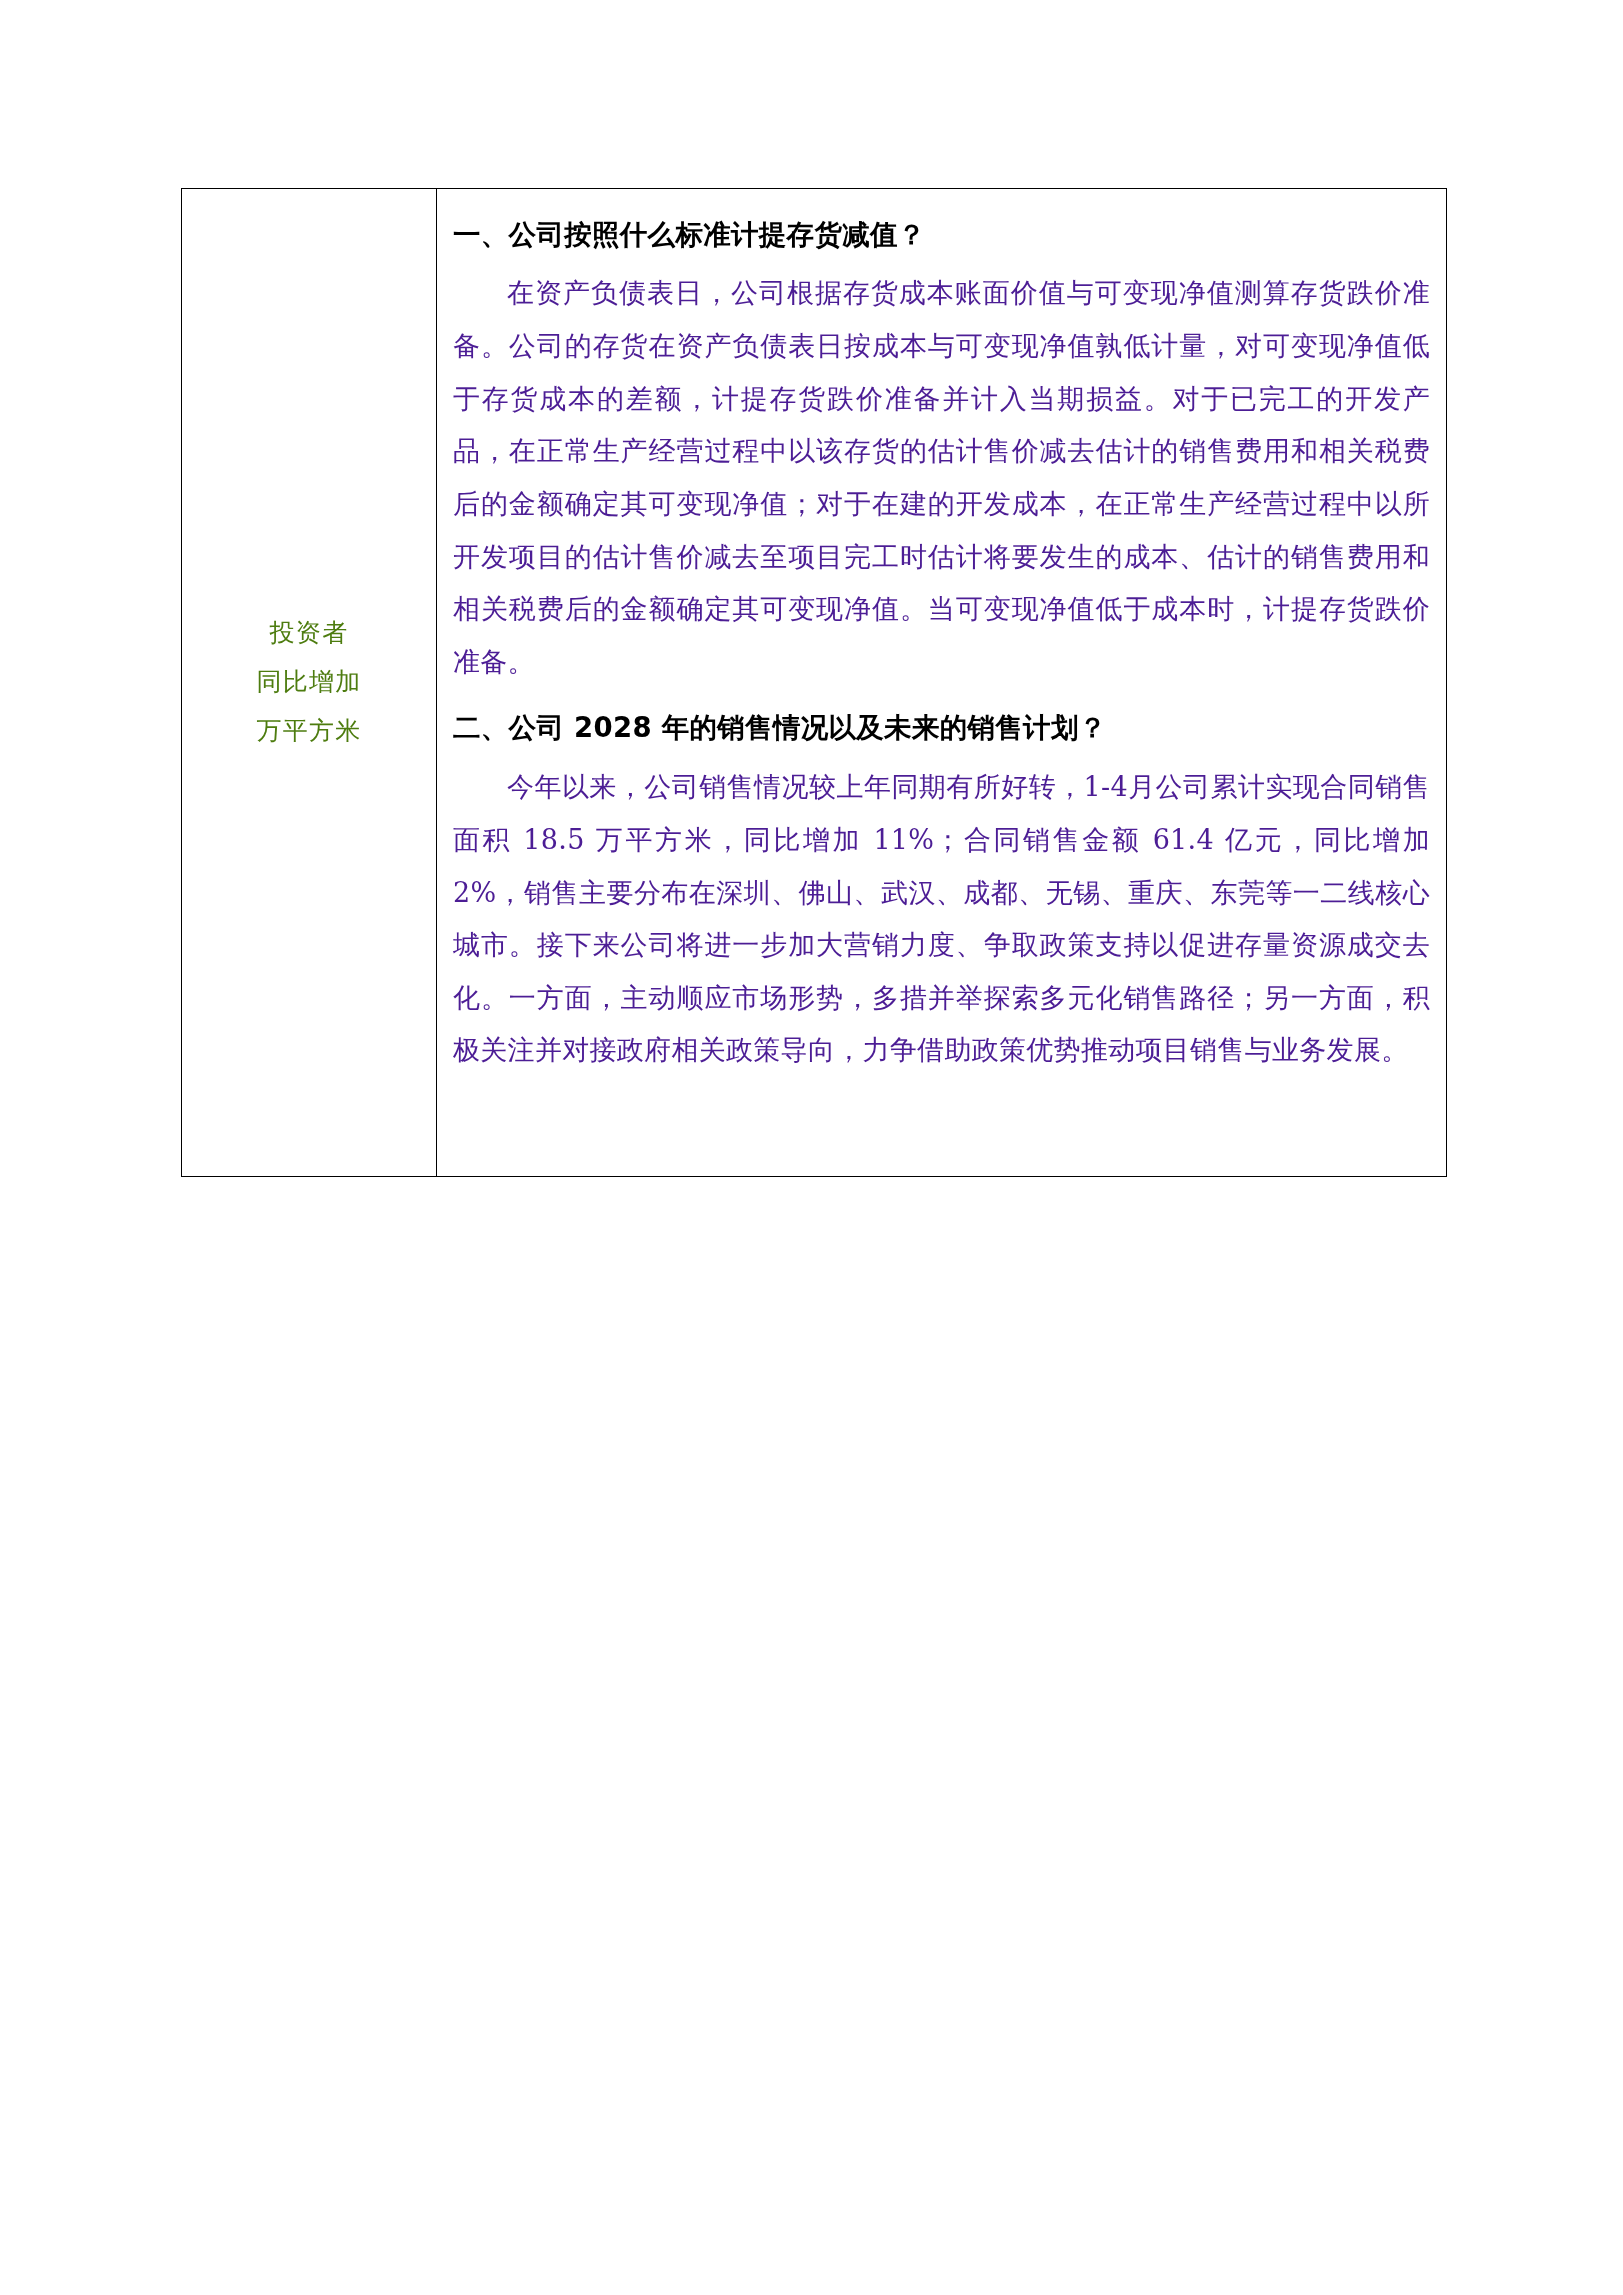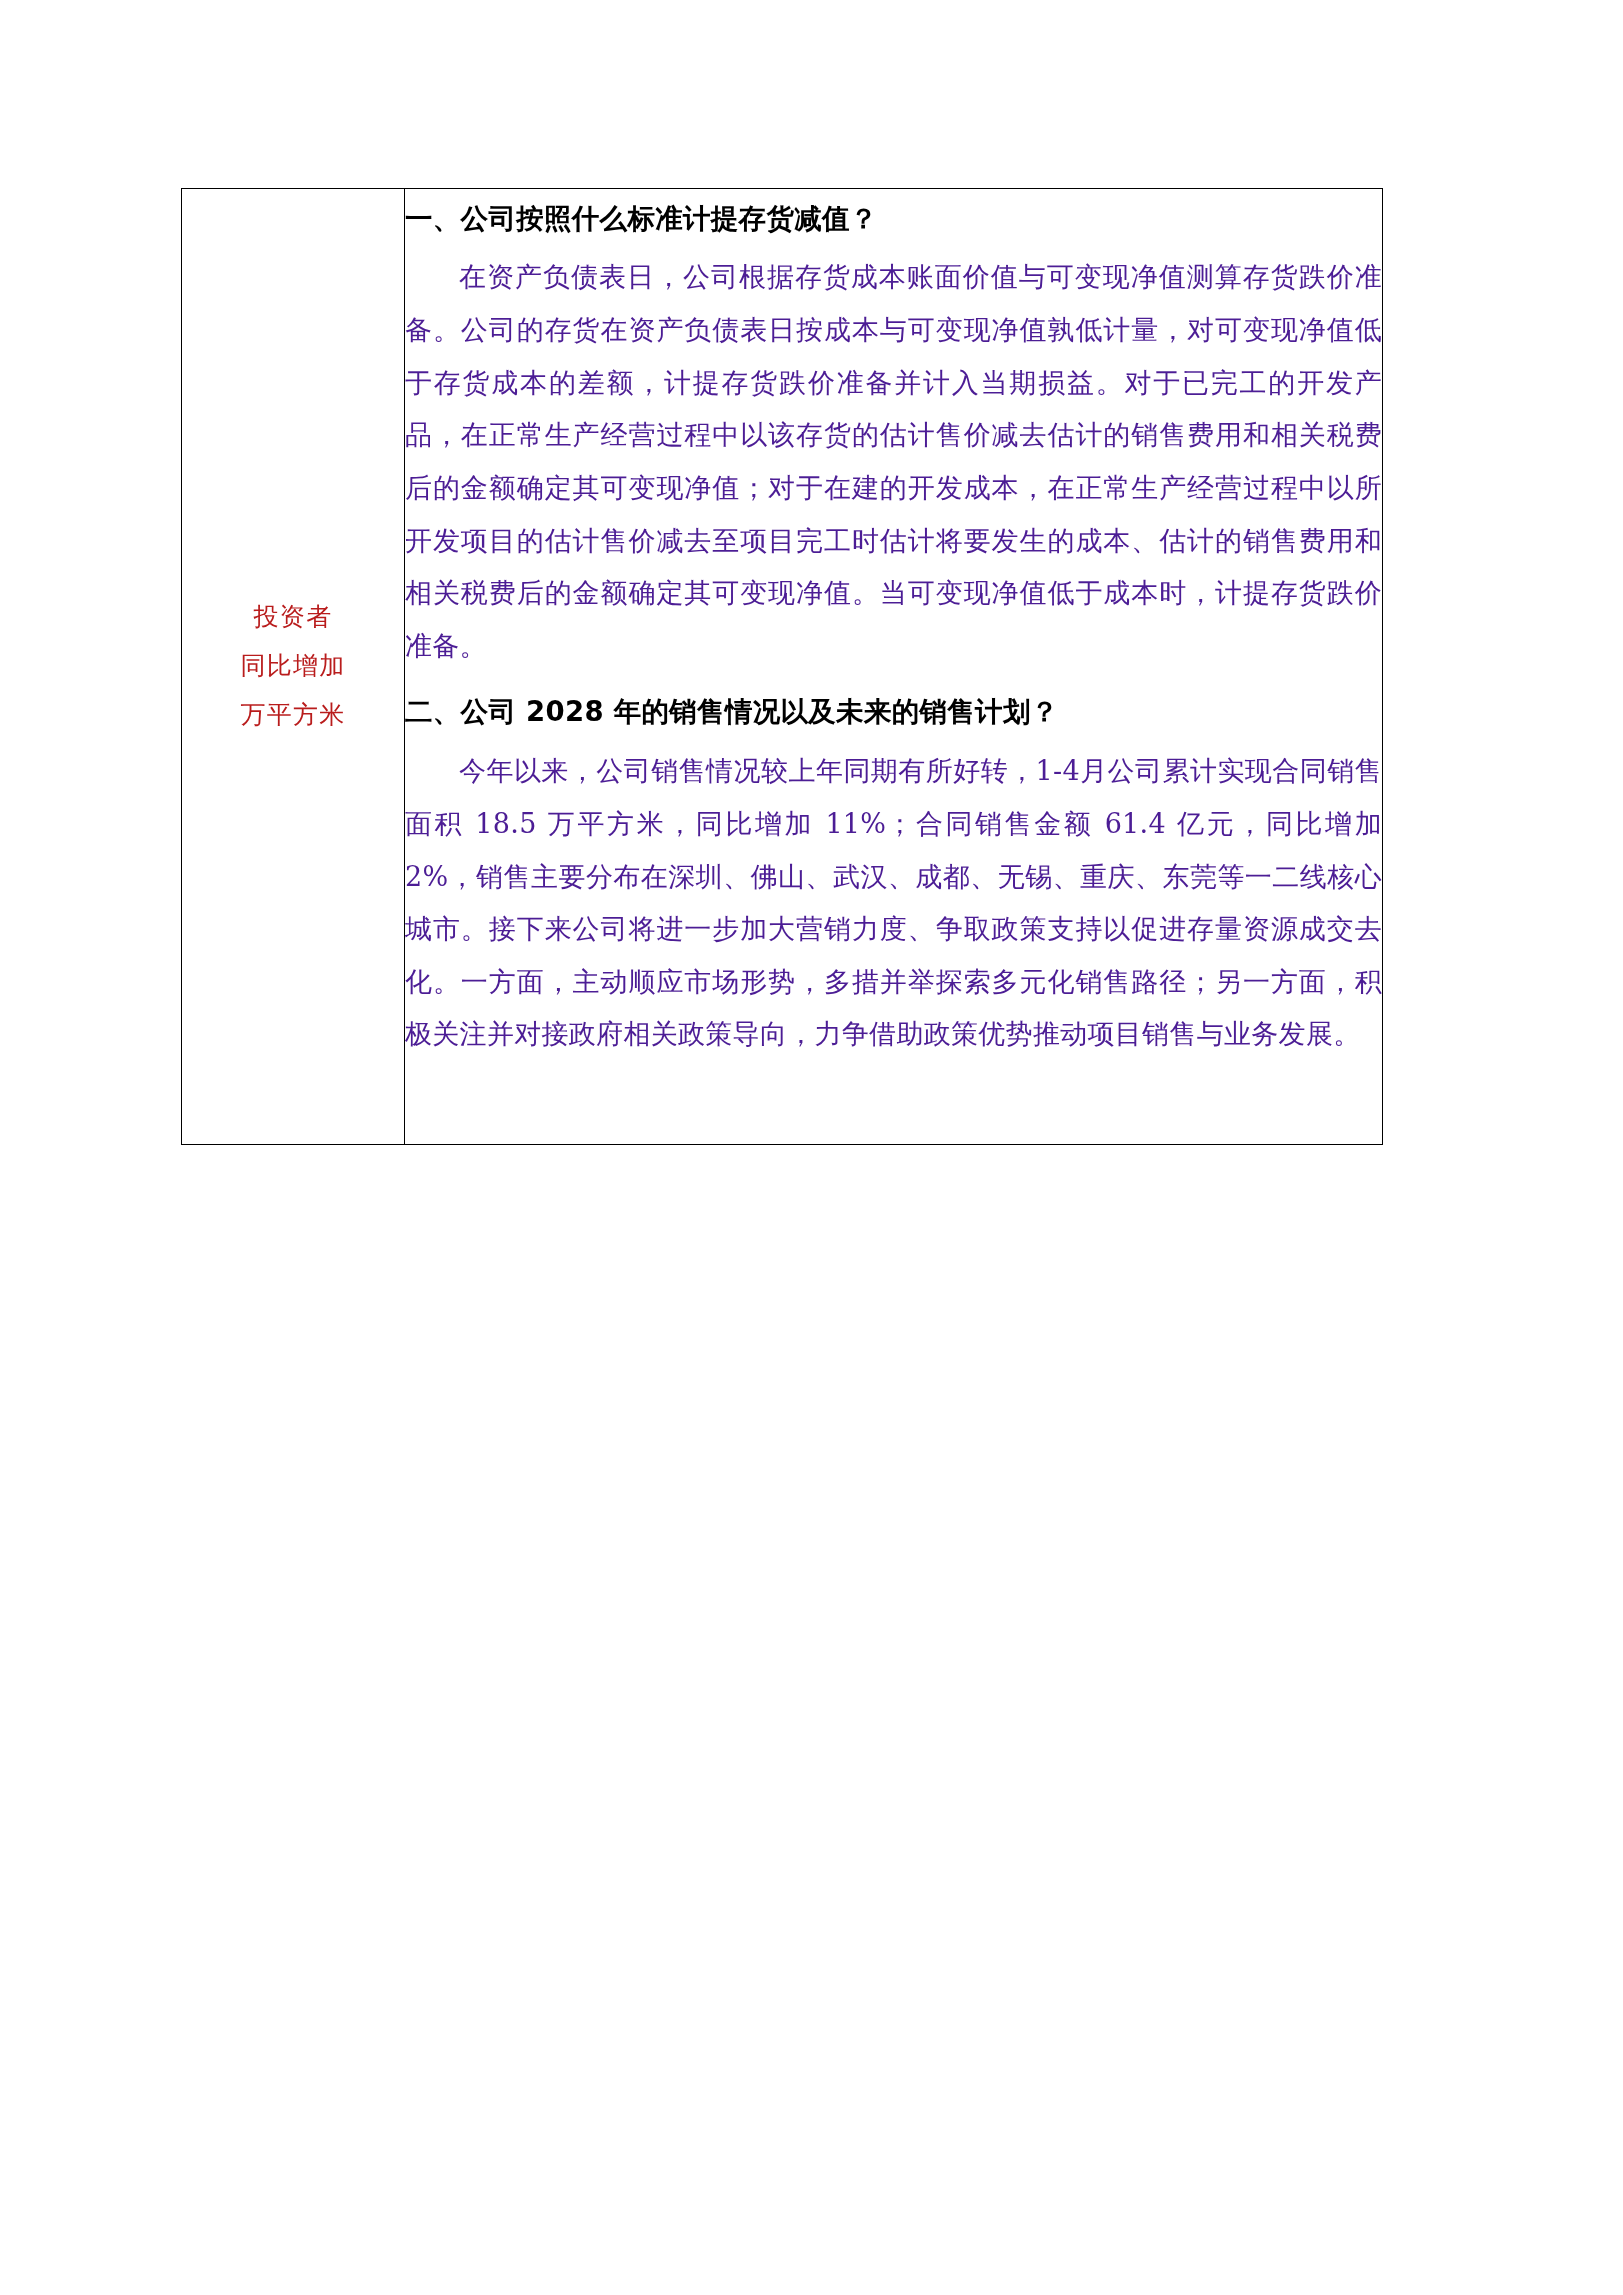--- a/index.html
+++ b/index.html
@@ -26,32 +26,32 @@
     position: absolute;
     left: 181px;
     top: 188px;
     width: 1199px;
     border-collapse: collapse;
     table-layout: fixed;
   }
   .doc-table td {
     border: 1.3px solid #000000;
     vertical-align: top;
-    padding: 0;
+    padding: 16px;
   }
   .label-cell {
     width: 222px;
     vertical-align: middle !important;
     text-align: center;
   }
   .label-inner {
     font-size: 25px;
     line-height: 1.95;
     letter-spacing: 1.3px;
-    color: #b91c1c;
+    color: #4d7c0f;
     padding: 0 11.8px;
   }
   .label-inner div {
     white-space: nowrap;
   }
   .content-cell {
     width: 977px;
     padding: 25px 29px 39px 27.5px;
   }
   .heading {

